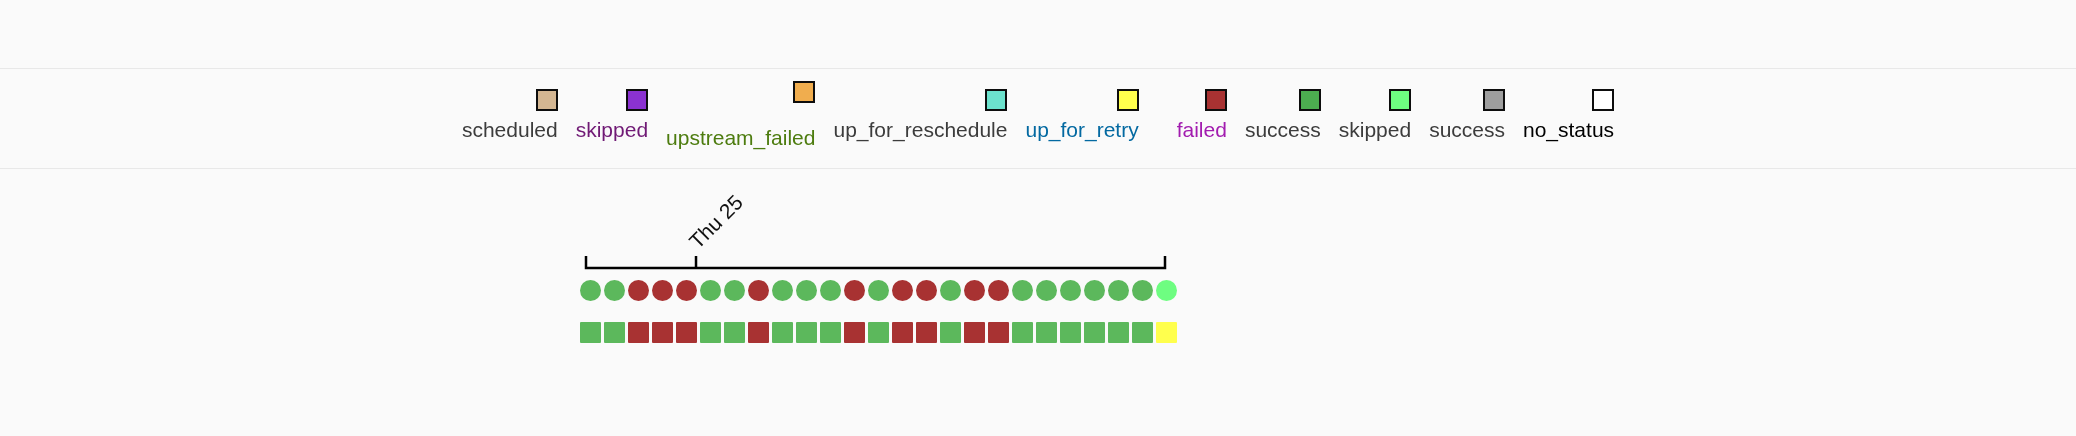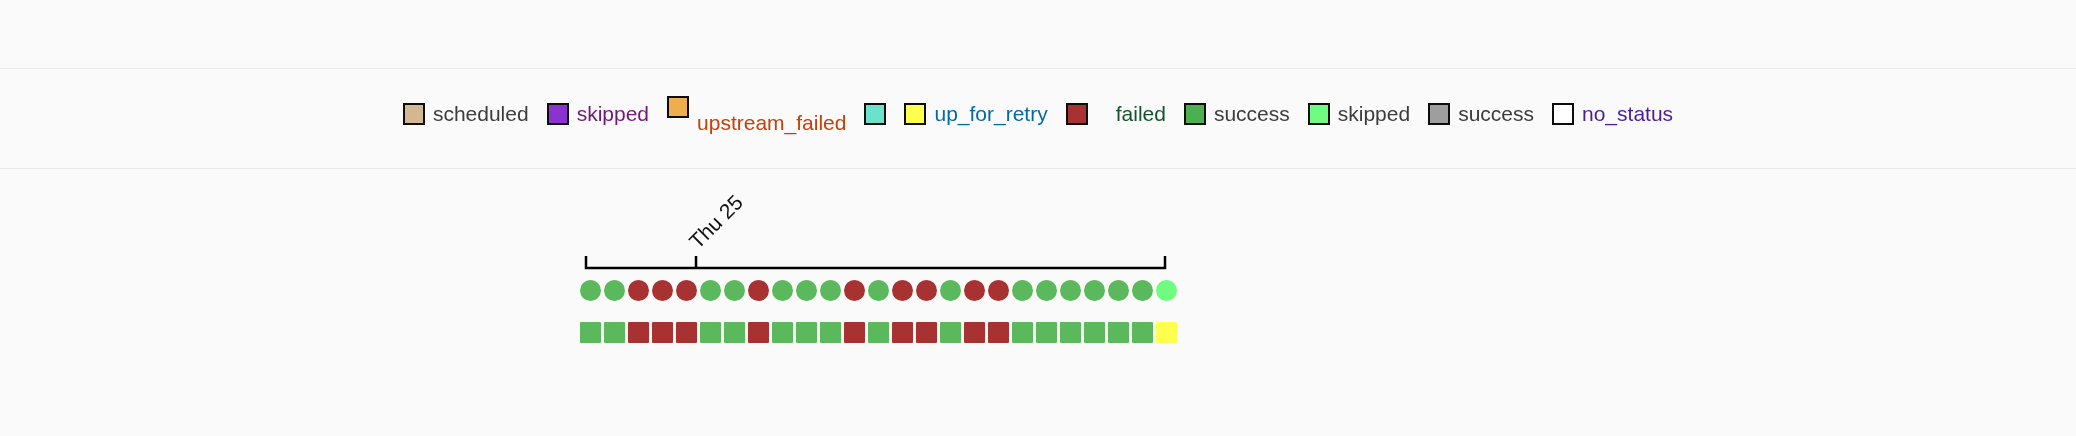--- a/index.html
+++ b/index.html
@@ -39,22 +39,22 @@
     width: 2076px;
     display: flex;
     flex-direction: row;
     align-items: center;
     justify-content: center;
     gap: 18px;
     height: 28px;
   }
   .legend-item {
     display: flex;
-    flex-direction: row;
-    align-items: flex-start;
+    flex-direction: column;
+    align-items: flex-end;
     gap: 8px;
     white-space: nowrap;
   }
   .legend-swatch {
     width: 22px;
     height: 22px;
     border: 2px solid #0d0d0d;
     box-sizing: border-box;
     flex: 0 0 auto;
   }
@@ -136,48 +136,49 @@
       <div class="legend-item">
         <span class="legend-swatch" style="background: rgb(211, 182, 146); border-color: rgb(13, 13, 13);"></span>
         <span class="legend-label" style="color: rgb(60, 60, 60);">scheduled</span>
       </div>
       <div class="legend-item">
         <span class="legend-swatch" style="background: rgb(139, 50, 209); border-color: rgb(13, 13, 13);"></span>
         <span class="legend-label" style="color: #701a75;">skipped</span>
       </div>
       <div class="legend-item">
         <span class="legend-swatch" style="background: rgb(240, 173, 78); border-color: rgb(13, 13, 13);"></span>
-        <span class="legend-label" style="color: #c2410c; margin-top: 16px;">upstream_failed</span>
+        <span class="legend-label" style="color: #4d7c0f; margin-top: 16px;">upstream_failed</span>
       </div>
       <div class="legend-item">
         <span class="legend-swatch" style="background: rgb(108, 226, 205); border-color: rgb(13, 13, 13);"></span>
+        <span class="legend-label" style="color: rgb(60, 60, 60);">up_for_reschedule</span>
       </div>
       <div class="legend-item">
         <span class="legend-swatch" style="background: rgb(255, 255, 77); border-color: rgb(13, 13, 13);"></span>
         <span class="legend-label" style="color: #0369a1;">up_for_retry</span>
       </div>
       <div class="legend-item">
         <span class="legend-swatch" style="background: rgb(168, 50, 50); border-color: rgb(13, 13, 13);"></span>
-        <span class="legend-label" style="color: #14532d; margin-left: 20px;">failed</span>
+        <span class="legend-label" style="color: #a21caf; margin-left: 20px;">failed</span>
       </div>
       <div class="legend-item">
         <span class="legend-swatch" style="background: rgb(76, 175, 80); border-color: rgb(13, 13, 13);"></span>
         <span class="legend-label" style="color: rgb(60, 60, 60);">success</span>
       </div>
       <div class="legend-item">
         <span class="legend-swatch" style="background: rgb(110, 253, 129); border-color: rgb(13, 13, 13);"></span>
         <span class="legend-label" style="color: rgb(60, 60, 60);">skipped</span>
       </div>
       <div class="legend-item">
         <span class="legend-swatch" style="background: rgb(158, 158, 158); border-color: rgb(13, 13, 13);"></span>
         <span class="legend-label" style="color: rgb(60, 60, 60);">success</span>
       </div>
       <div class="legend-item">
         <span class="legend-swatch" style="background: rgb(255, 255, 255); border-color: rgb(13, 13, 13);"></span>
-        <span class="legend-label" style="color: #4c1d95;">no_status</span>
+        <span class="legend-label" style="color: #000000;">no_status</span>
       </div>
     </div>
 
   <div class="chart">
 
     <svg class="axis-svg" id="axis-svg" viewBox="0 0 640 70" width="640" height="70">
         <path d="M26,48 L26,60 L605,60 L605,48" fill="none" stroke="#000000" stroke-width="2.5"></path>
         <line x1="136.01" x2="136.01" y1="60" y2="48" stroke="#000000" stroke-width="2.5"></line>
         <text class="axis-tick-label" x="138.01" y="42" text-anchor="start" transform="rotate(-45,138.01,42)">Thu 25</text>
       </svg>

